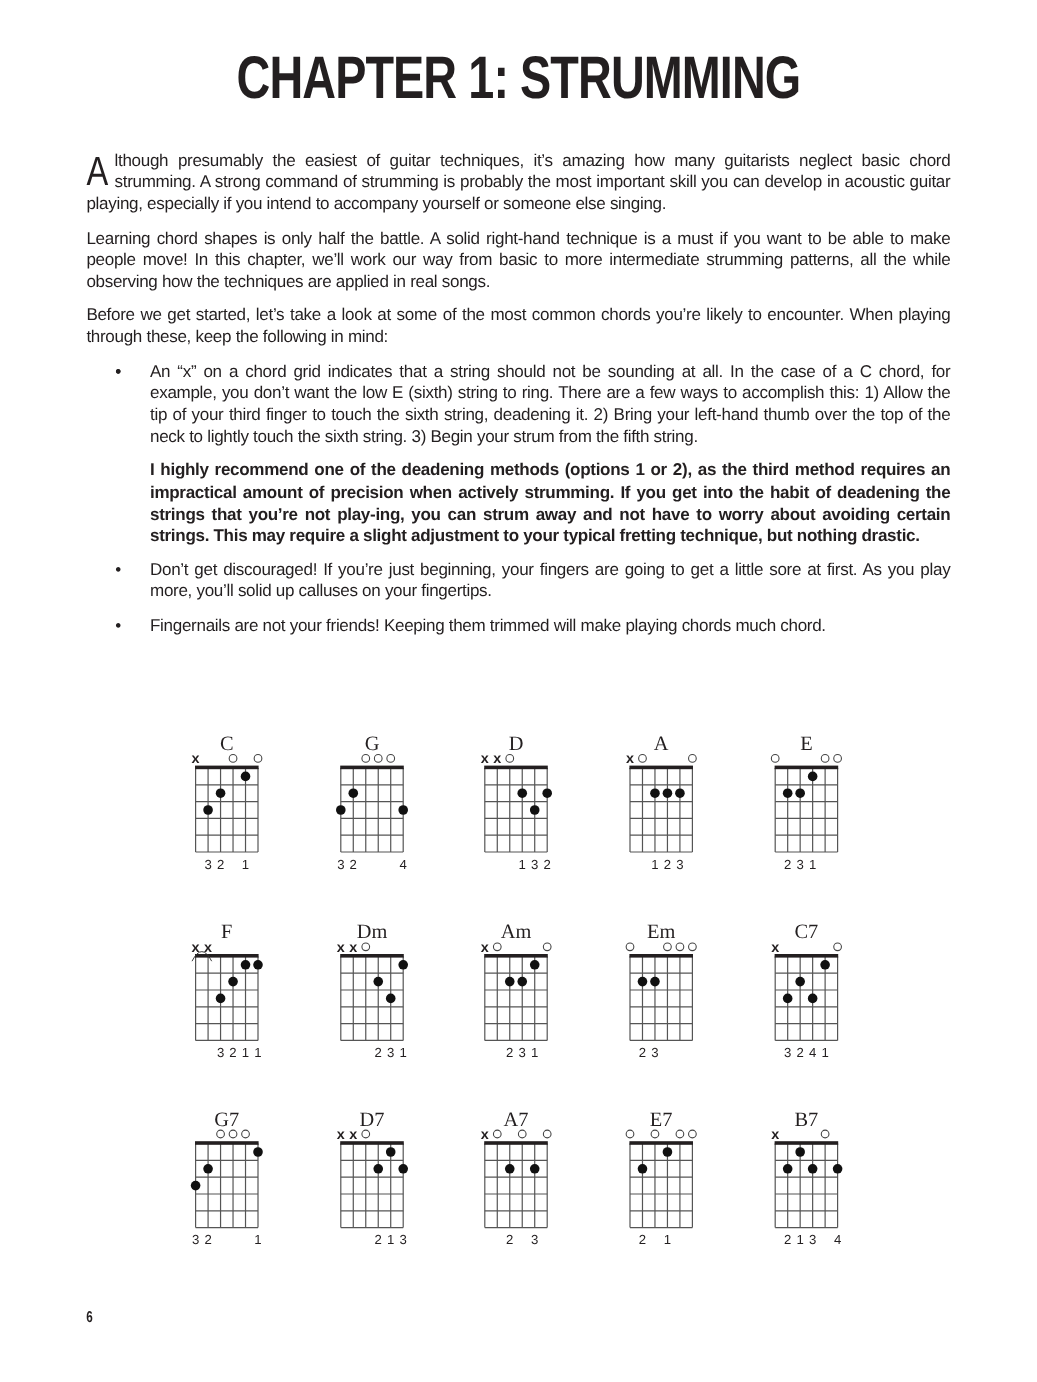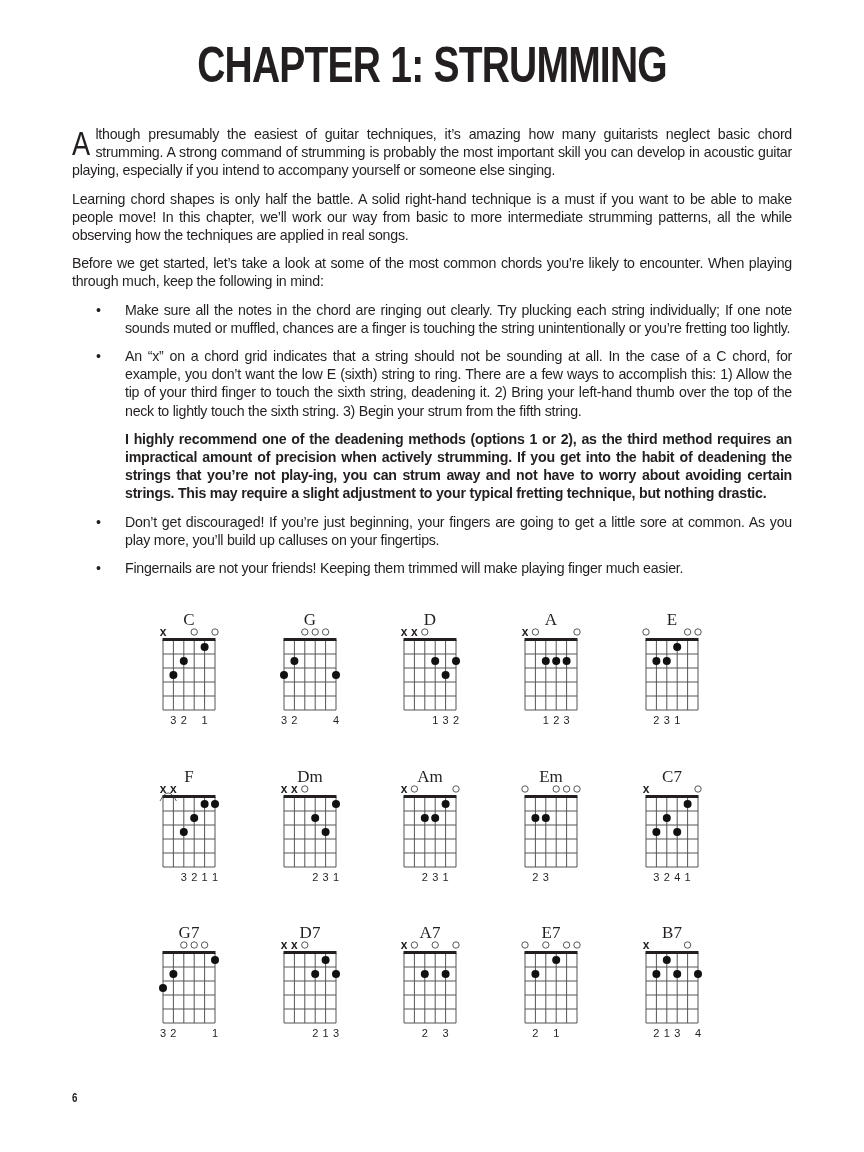--- a/index.html
+++ b/index.html
@@ -37,40 +37,39 @@
 </head>
 <body>
 
 <div class="title">CHAPTER 1: STRUMMING</div>
 
 <div class="body-text" style="top:125px;">
   <p class="dropcap-para">
     <span class="dropcap">A</span><span>lthough presumably the easiest of guitar techniques, it’s amazing how many guitarists neglect basic chord strumming. A strong command of strumming is probably the most important skill you can develop in acoustic guitar playing, especially if you intend to accompany yourself or someone else singing.</span>
   </p>
   <p>Learning chord shapes is only half the battle. A solid right-hand technique is a must if you want to be able to make people move! In this chapter, we’ll work our way from basic to more intermediate strumming patterns, all the while observing how the techniques are applied in real songs.</p>
-  <p>Before we get started, let’s take a look at some of the most common chords you’re likely to encounter. When playing through much, keep the following in mind:</p>
+  <p>Before we get started, let’s take a look at some of the most common chords you’re likely to encounter. When playing through these, keep the following in mind:</p>
   <ul class="bullets">
     <li>
       <span class="bullet">•</span>
-      <span>Make sure all the notes in the chord are ringing out clearly. Try plucking each string individually; If one note sounds muted or muffled, chances are a finger is touching the string unintentionally or you’re fretting too lightly.</span>
     </li>
     <li>
       <span class="bullet">•</span>
       <span>An “x” on a chord grid indicates that a string should not be sounding at all. In the case of a C chord, for example, you don’t want the low E (sixth) string to ring. There are a few ways to accomplish this: 1) Allow the tip of your third finger to touch the sixth string, deadening it. 2) Bring your left-hand thumb over the top of the neck to lightly touch the sixth string. 3) Begin your strum from the fifth string.</span>
     </li>
   </ul>
   <div class="sub-para">I highly recommend one of the deadening methods (options 1 or 2), as the third method requires an impractical amount of precision when actively strumming. If you get into the habit of deadening the strings that you’re not play-ing, you can strum away and not have to worry about avoiding certain strings. This may require a slight adjustment to your typical fretting technique, but nothing drastic.</div>
   <ul class="bullets">
     <li>
       <span class="bullet">•</span>
-      <span>Don’t get discouraged! If you’re just beginning, your fingers are going to get a little sore at common. As you play more, you’ll build up calluses on your fingertips.</span>
+      <span>Don’t get discouraged! If you’re just beginning, your fingers are going to get a little sore at first. As you play more, you’ll solid up calluses on your fingertips.</span>
     </li>
     <li>
       <span class="bullet">•</span>
-      <span>Fingernails are not your friends! Keeping them trimmed will make playing finger much easier.</span>
+      <span>Fingernails are not your friends! Keeping them trimmed will make playing chords much chord.</span>
     </li>
   </ul>
 </div>
 
 <svg id="chords" xmlns="http://www.w3.org/2000/svg" width="864" height="1152">
     <g>
       <line x1="163" y1="640" x2="163" y2="710" stroke="#555" stroke-width="1"></line>
       <line x1="173.4" y1="640" x2="173.4" y2="710" stroke="#555" stroke-width="1"></line>
       <line x1="183.8" y1="640" x2="183.8" y2="710" stroke="#555" stroke-width="1"></line>
       <line x1="194.2" y1="640" x2="194.2" y2="710" stroke="#555" stroke-width="1"></line>

